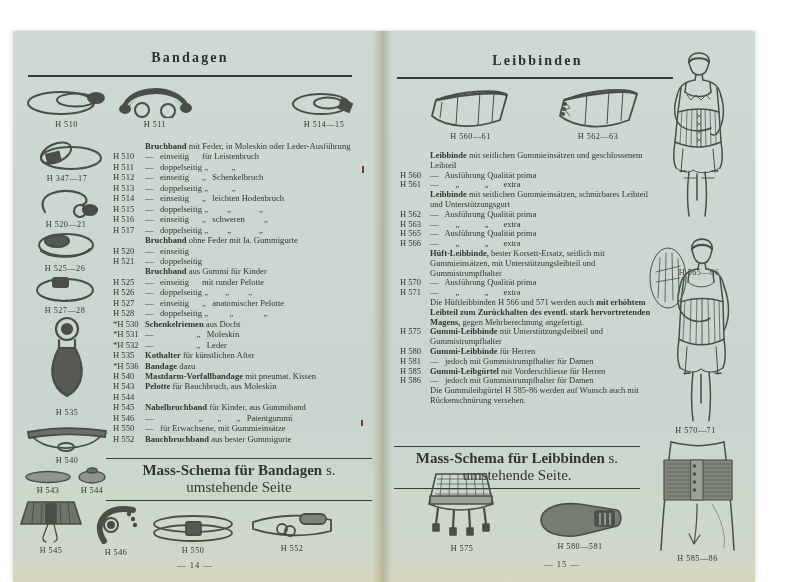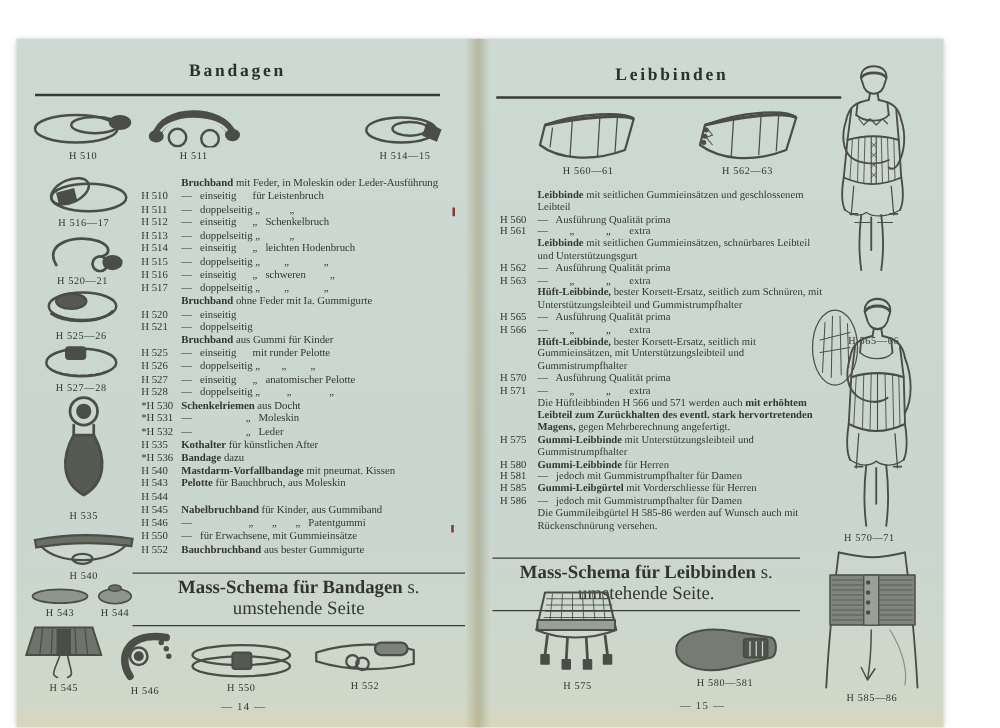--- a/index.html
+++ b/index.html
@@ -82,21 +82,21 @@
   </figure>
 
   <figure class="fig" style="left:30px;top:140px;width:74px;">
     <svg width="74" height="32" viewBox="0 0 74 32">
       <g stroke="#4a4e46" fill="none" stroke-width="2" stroke-linecap="round">
         <ellipse cx="41" cy="18" rx="30" ry="11"></ellipse>
         <ellipse cx="26" cy="13" rx="16" ry="9" transform="rotate(-24 26 13)"></ellipse>
         <rect x="17" y="13" width="13" height="9" fill="#4a4e46" transform="rotate(-14 24 18)"></rect>
       </g>
     </svg>
-    <figcaption class="cap">H 516—17</figcaption>
+    <figcaption class="cap">H 347—17</figcaption>
   </figure>
 
   <figure class="fig" style="left:32px;top:186px;width:68px;justify-content:center;">
     <svg width="68" height="32" viewBox="0 0 68 32">
       <g stroke="#4a4e46" fill="none" stroke-width="2.2" stroke-linecap="round">
         <path d="M13 26 C2 8 30 1 47 7"></path>
         <path d="M47 7 C57 11 56 17 50 19"></path>
         <circle cx="48" cy="25" r="6"></circle>
         <ellipse cx="58" cy="24" rx="7" ry="5" fill="#4a4e46"></ellipse>
       </g>
@@ -380,21 +380,20 @@
       </div>
       <div class="row h"><span class="body"><span class="b">Leibbinde</span><span> mit seitlichen Gummieinsätzen, schnürbares Leibteil und Unterstützungsgurt</span></span></div>
       <div class="row">
         <span class="num">H 562</span>
         <span class="body"><span>—   Ausführung Qualität prima</span></span>
       </div>
       <div class="row">
         <span class="num">H 563</span>
         <span class="body"><span>—        „            „       extra</span></span>
       </div>
-      <div class="row h"><span class="body"><span class="b">Hüft-Leibbinde,</span><span> bester Korsett-Ersatz, seitlich zum Schnüren, mit Unterstützungsleibteil und Gummistrumpfhalter</span></span></div>
       <div class="row">
         <span class="num">H 565</span>
         <span class="body"><span>—   Ausführung Qualität prima</span></span>
       </div>
       <div class="row">
         <span class="num">H 566</span>
         <span class="body"><span>—        „            „       extra</span></span>
       </div>
       <div class="row h"><span class="body"><span class="b">Hüft-Leibbinde,</span><span> bester Korsett-Ersatz, seitlich mit Gummieinsätzen, mit Unterstützungsleibteil und Gummistrumpfhalter</span></span></div>
       <div class="row">

